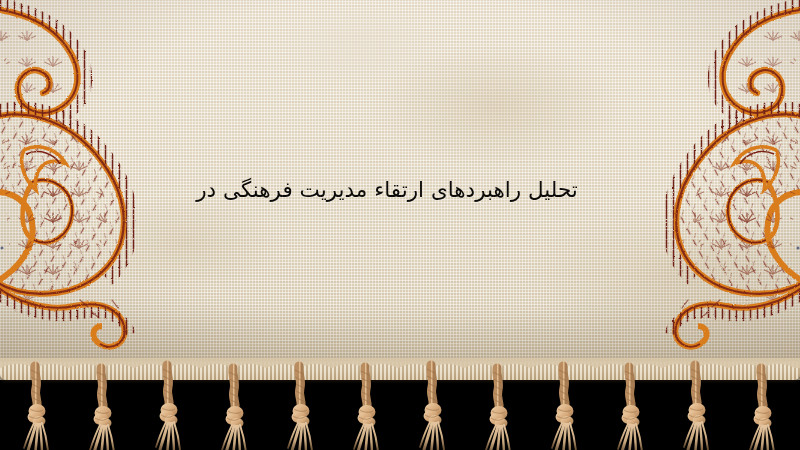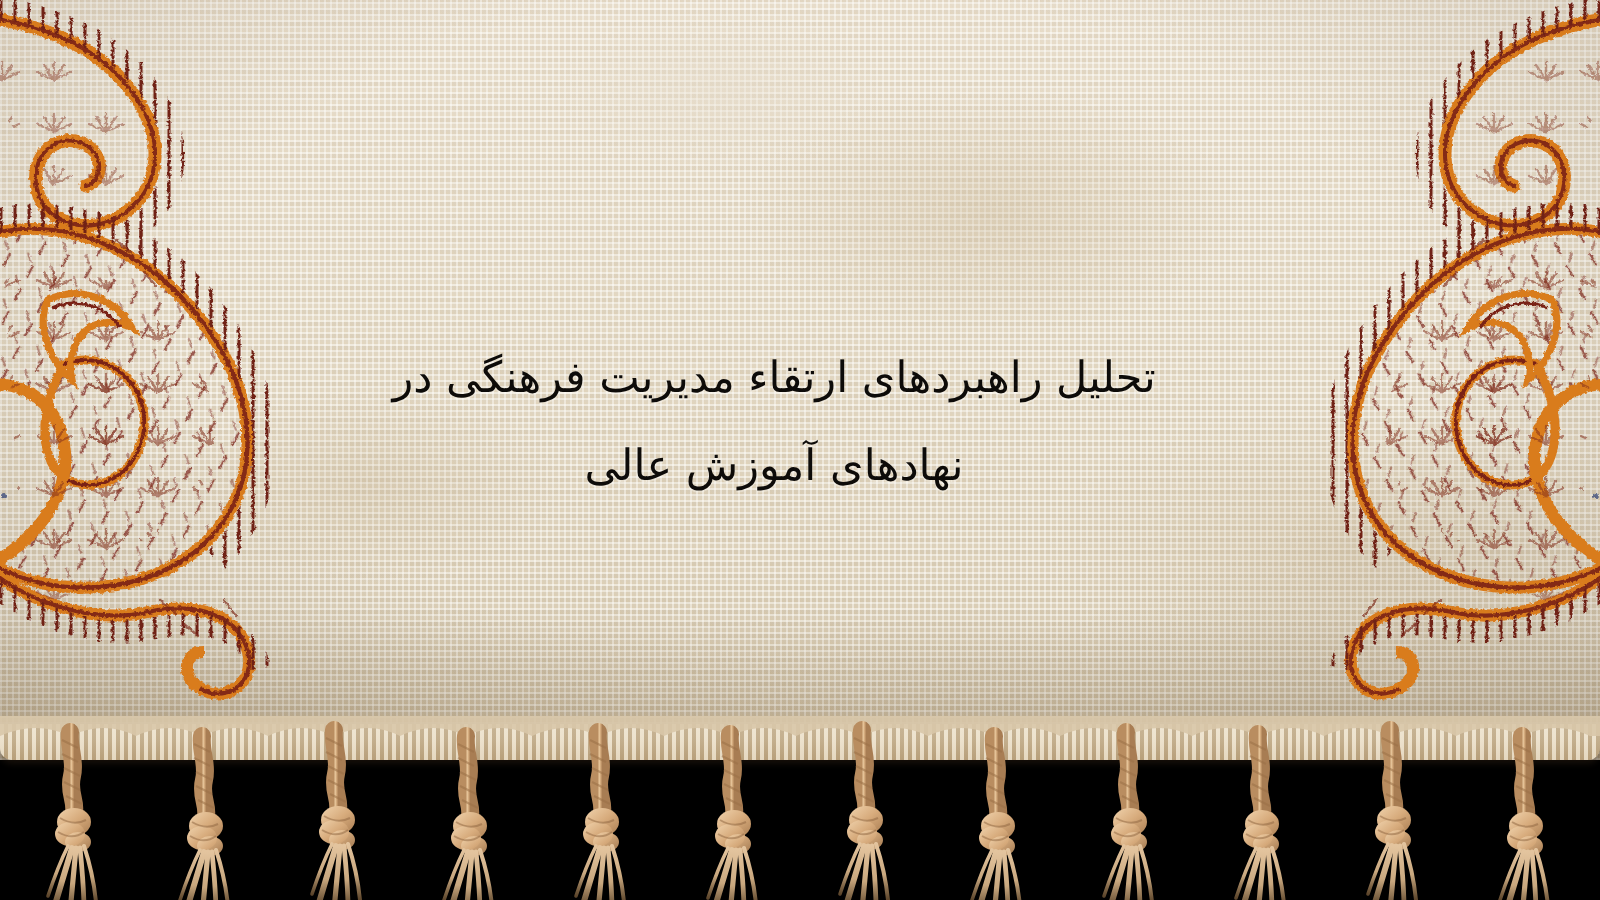--- a/index.html
+++ b/index.html
@@ -303,21 +303,20 @@
             <path d="M150 300 l6 8"></path>
           <path d="M96 120 l7 6"></path>
             <path d="M110 136 l6 7"></path>
         </g>
       </g>
     </svg>
   </div>
 
   <div class="title-block">
     <span class="title-line">تحلیل راهبردهای ارتقاء مدیریت فرهنگی در</span>
-    <span class="title-line">نهادهای آموزش عالی</span>
   </div>
 
   <div class="hem"></div>
 
   <div class="fringe">
     <svg width="800" height="92" viewBox="0 0 800 92" xmlns="http://www.w3.org/2000/svg">
       <defs>
         <linearGradient id="cord" x1="0" y1="0" x2="1" y2="0">
           <stop offset="0%" stop-color="#b98d60"></stop>
           <stop offset="35%" stop-color="#e8c79c"></stop>

